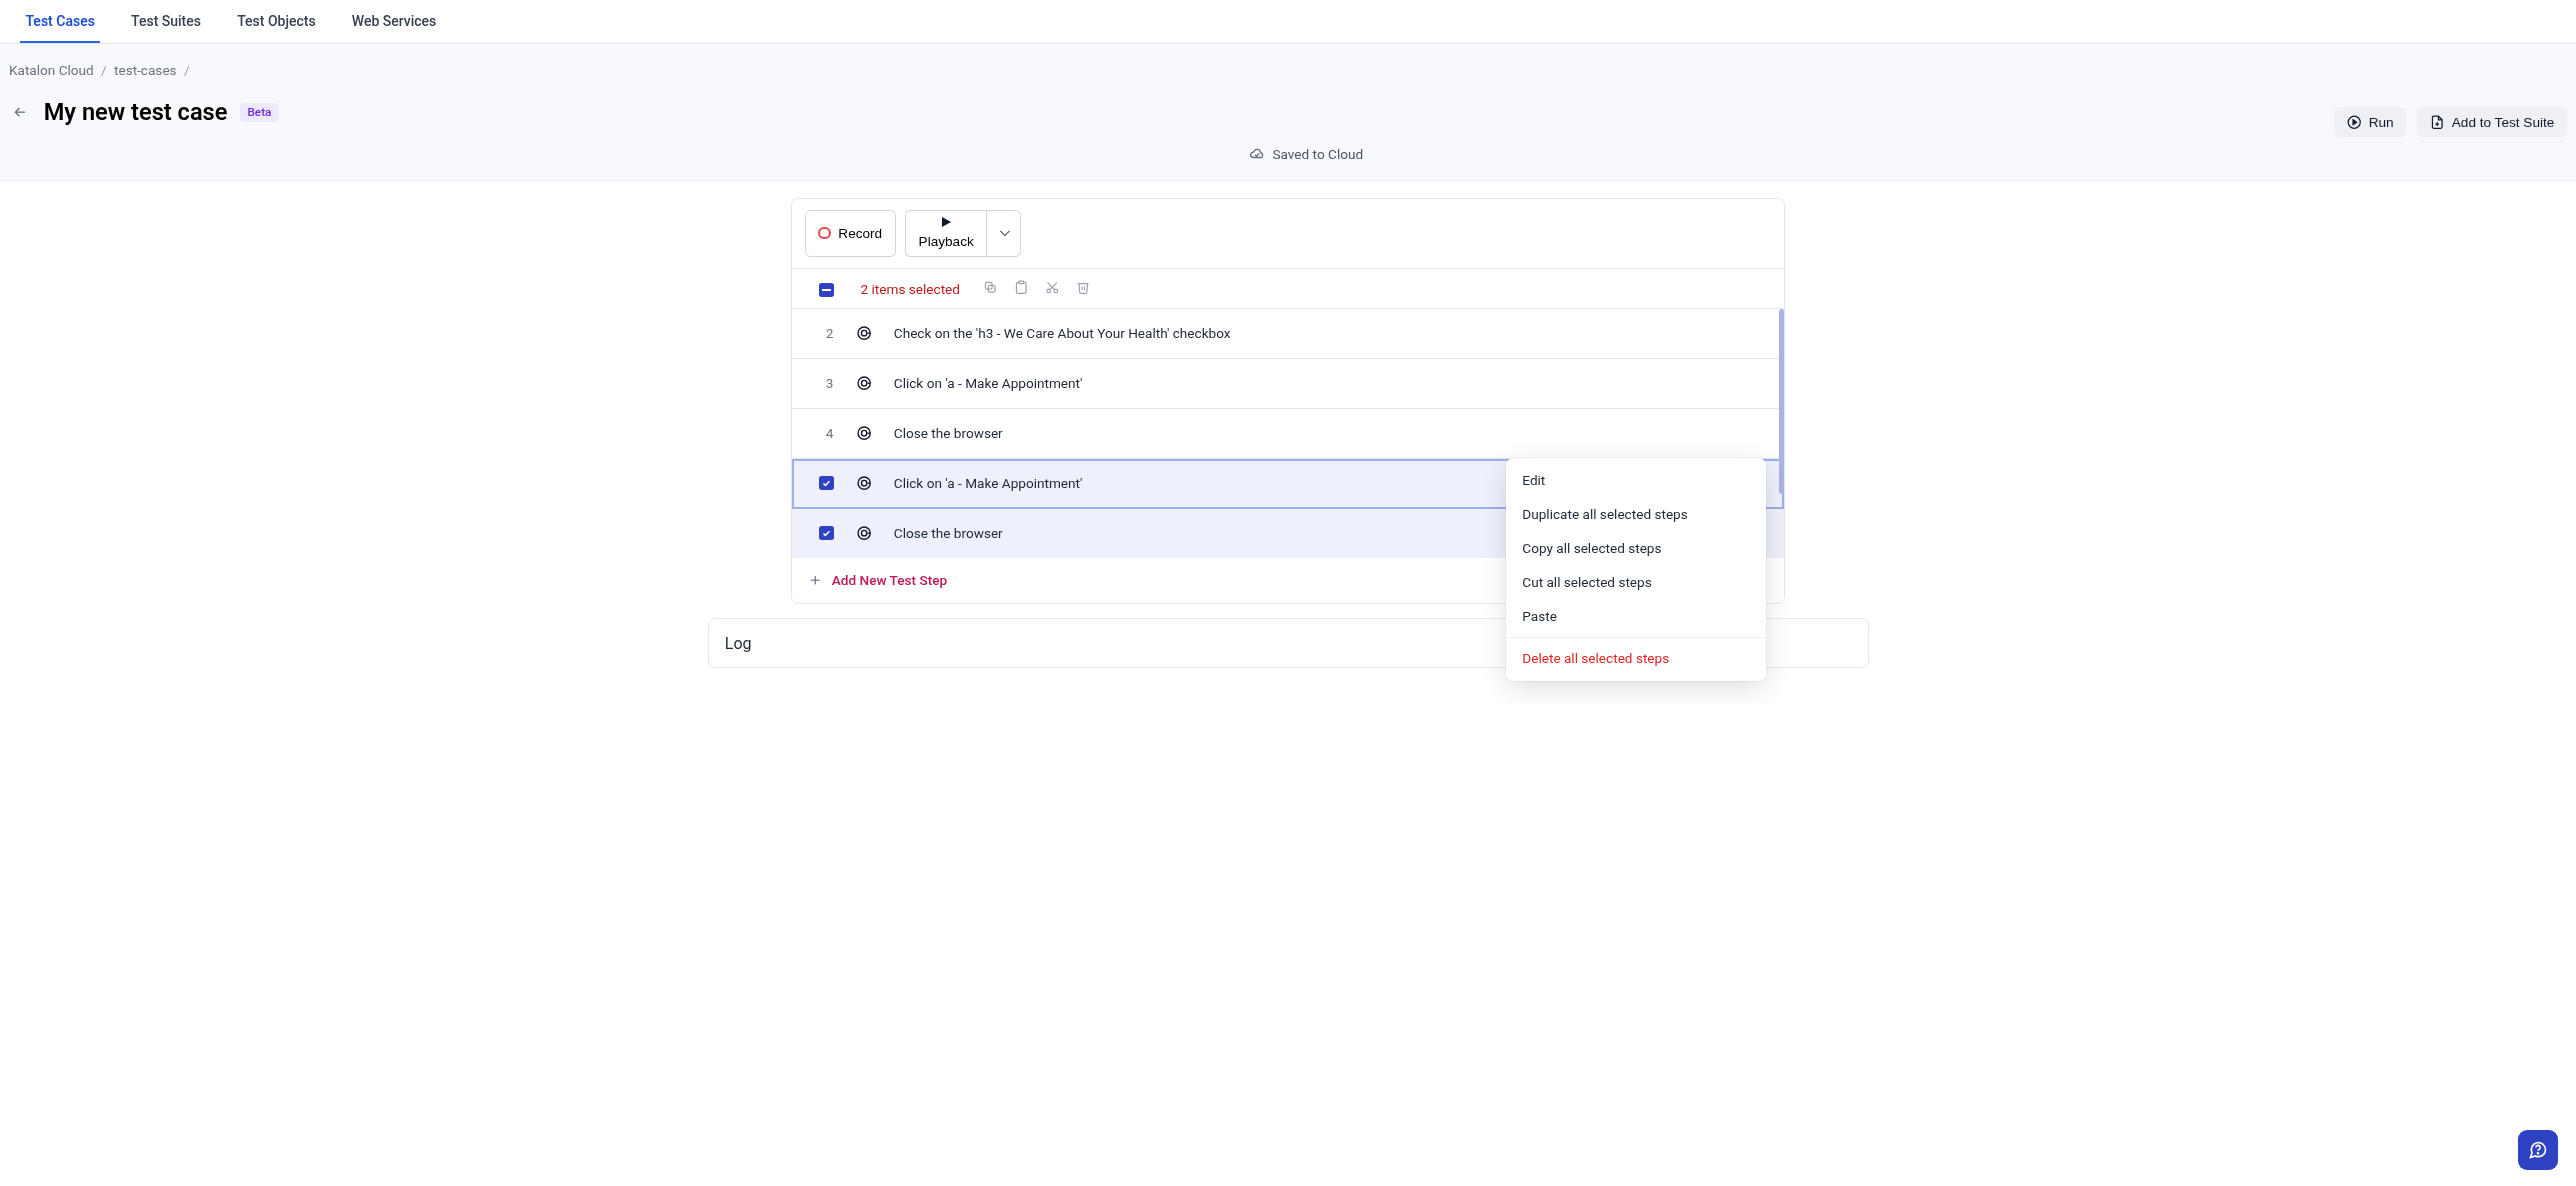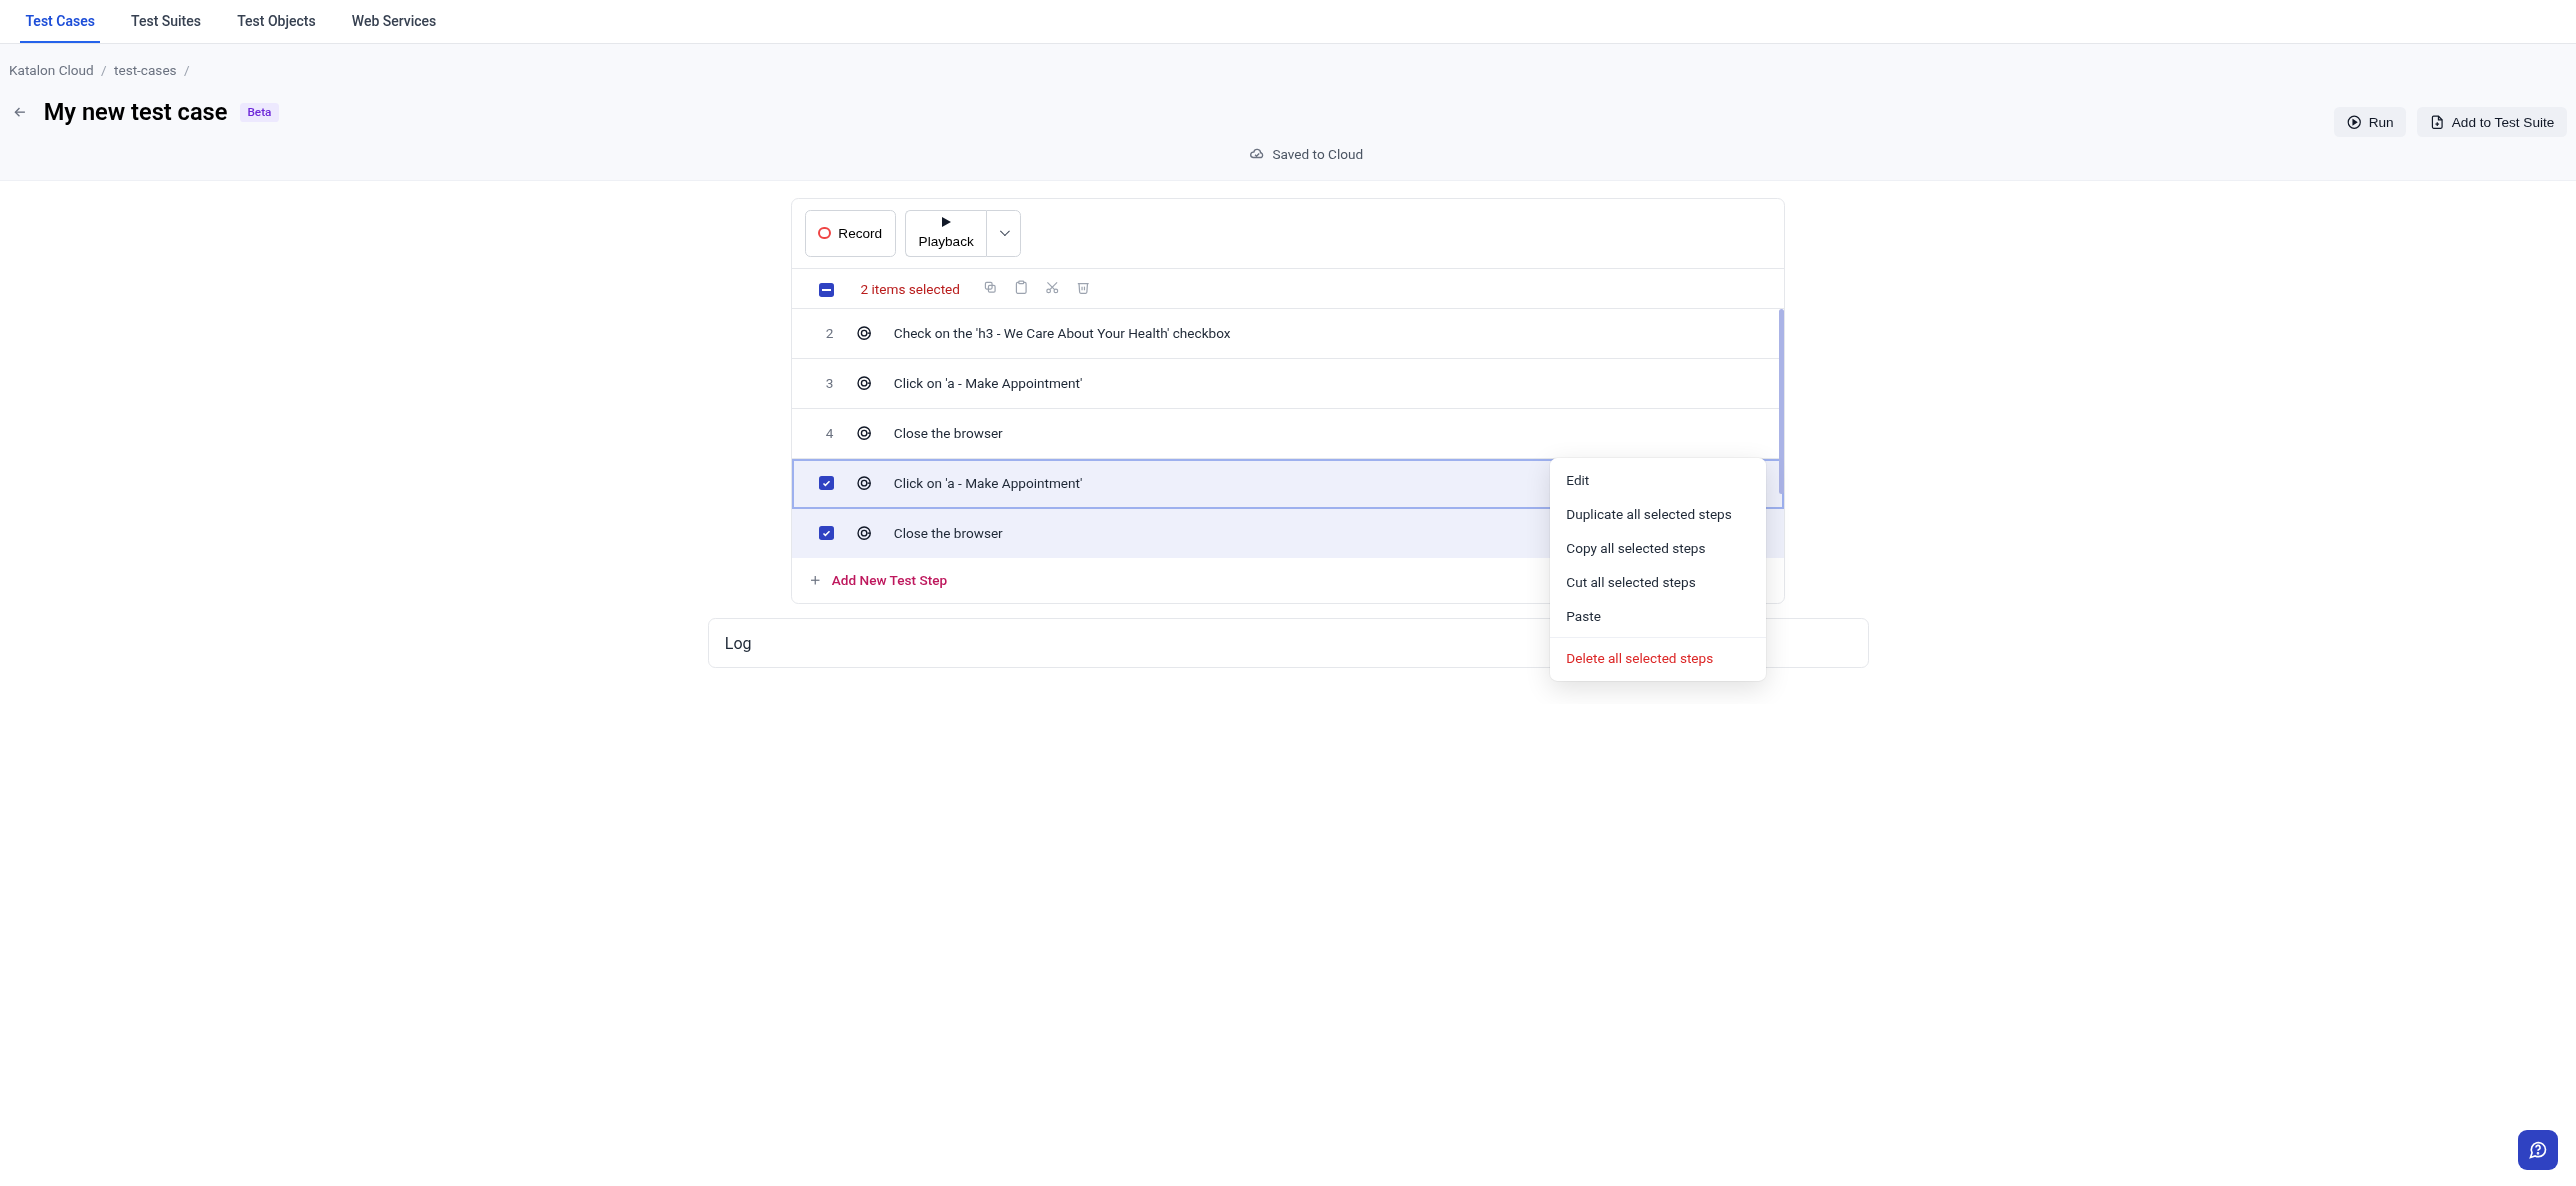--- a/index.html
+++ b/index.html
@@ -230,21 +230,21 @@
     border-radius: 7.3px;
     margin-top: 14.5px;
     padding: 14.5px 16.3px;
     font-size: 16px;
   }
   
   .ctx-menu {
     position: absolute;
     right: 18px;
     top: 259px;
-    width: 216px;
+    width: 260px;
     background: #fff;
     border-radius: 7.3px;
     box-shadow: 0 7.3px 27px rgba(0,0,0,.12), 0 0 0 0.9px rgba(0,0,0,.04);
     padding: 5.4px 0;
     z-index: 50;
   }
   .ctx-item {
     padding: 9px 16.3px;
     font-size: 13.6px;
     color: #1f2937;

